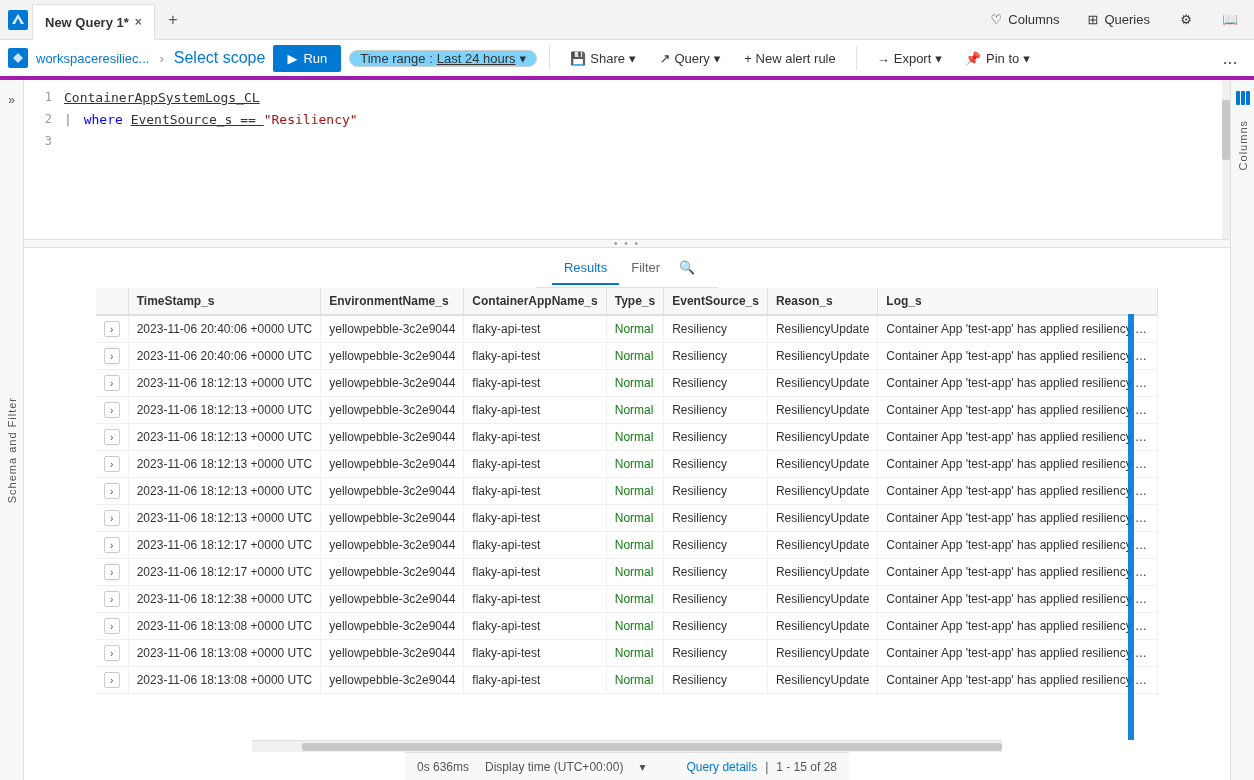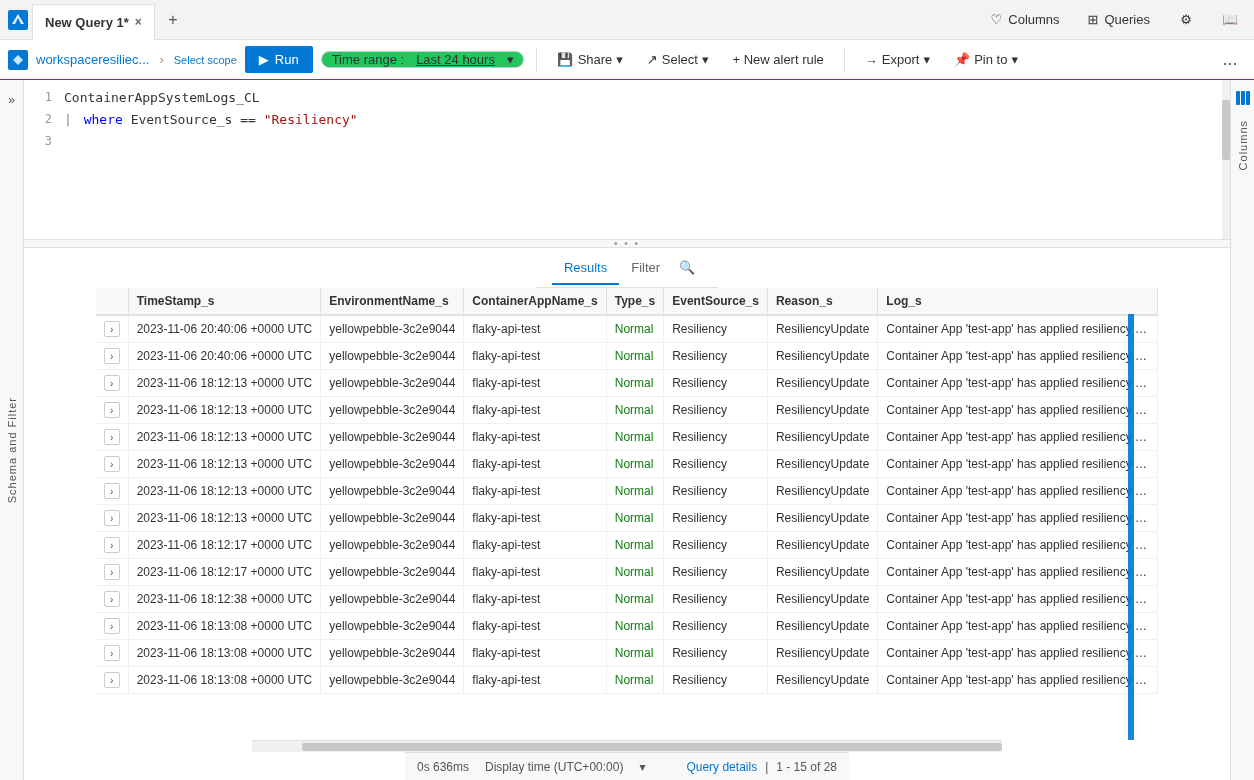--- a/index.html
+++ b/index.html
@@ -18,35 +18,35 @@
       font-weight: 600; color: #333; cursor: pointer; position: relative; top: 2px;
     }
     .tab-close { color: #666; font-size: 12px; cursor: pointer; }
     .tab-add { width: 28px; height: 28px; display: flex; align-items: center; justify-content: center; cursor: pointer; color: #555; font-size: 16px; }
     .title-bar-right { margin-left: auto; display: flex; align-items: center; gap: 12px; }
     .title-bar-btn { display: flex; align-items: center; gap: 6px; cursor: pointer; color: #333; font-size: 13px; padding: 4px 8px; }
     .icon-btn { width: 32px; height: 32px; display: flex; align-items: center; justify-content: center; cursor: pointer; color: #333; }
 
     
     .toolbar {
-      display: flex; align-items: center; background: #fff; border-bottom: 1px solid #a21caf;
+      display: flex; align-items: center; background: #fff; border-bottom: 4px solid #a21caf;
       height: 40px; padding: 0 8px; gap: 8px; flex-shrink: 0;
     }
     .workspace-icon { width: 20px; height: 20px; background: #0078d4; border-radius: 2px; display: flex; align-items: center; justify-content: center; }
     .workspace-name { color: #0078d4; cursor: pointer; font-size: 13px; }
-    .scope-select { color: #0078d4; cursor: pointer; font-size: 11px; text-decoration: none; }
+    .scope-select { color: #0078d4; cursor: pointer; font-size: 16px; text-decoration: none; }
     .run-btn {
       display: flex; align-items: center; gap: 6px; padding: 6px 14px;
       background: #0078d4; color: #fff; border: none; border-radius: 2px;
       cursor: pointer; font-size: 13px; font-weight: 500;
     }
     .time-range-btn {
-      display: flex; align-items: center; gap: 12px; padding: 0 10px;
+      display: flex; align-items: center; gap: 4px; padding: 0 10px;
       border: 1px solid #ccc; border-radius: 12px; cursor: pointer;
-      font-size: 13px; background: #22c55e;
+      font-size: 13px; background: #7dd3fc;
     }
     .toolbar-divider { width: 1px; height: 24px; background: #e0e0e0; margin: 0 4px; }
     .toolbar-action { display: flex; align-items: center; gap: 4px; padding: 5px 8px; cursor: pointer; font-size: 13px; color: #333; }
     .toolbar-right { margin-left: auto; display: flex; align-items: center; }
     .more-btn { width: 32px; height: 32px; display: flex; align-items: center; justify-content: center; cursor: pointer; font-size: 18px; color: #555; }
 
     
     .main { display: flex; flex: 1; overflow: hidden; }
     .sidebar-toggle { width: 24px; height: 40px; display: flex; align-items: center; justify-content: center; cursor: pointer; color: #555; }
 
@@ -56,21 +56,21 @@
     
     .code-editor {
       background: #fff; border-bottom: 1px solid #e0e0e0; flex-shrink: 0;
       padding: 8px 0; min-height: 160px; position: relative; overflow: hidden;
     }
     .code-line { display: flex; align-items: flex-start; min-height: 22px; }
     .line-num { width: 40px; text-align: right; padding-right: 12px; color: #999; font-size: 12px; font-family: 'Consolas', monospace; user-select: none; flex-shrink: 0; padding-top: 2px; }
     .line-content { font-family: 'Consolas', monospace; font-size: 13px; padding-top: 2px; }
     .kw-blue { color: #0000ff; }
     .str-red { color: #a31515; }
-    .txt-plain { color: #333; }
+    .txt-plain { color: #333; text-decoration: underline; }
     .pipe { color: #888; margin-right: 4px; }
     .scrollbar-v { position: absolute; right: 0; top: 0; width: 8px; height: 100%; background: #f0f0f0; }
     .scrollbar-thumb { width: 8px; height: 60px; background: #c8c8c8; position: absolute; top: 20px; border-radius: 2px; }
 
     
     .drag-handle { height: 8px; display: flex; align-items: center; justify-content: center; cursor: ns-resize; background: #f8f8f8; border-bottom: 1px solid #e0e0e0; flex-shrink: 0; }
     .drag-dots { color: #999; font-size: 10px; letter-spacing: 2px; }
 
     
     .results-panel { display: flex; flex-direction: column; flex: 1; overflow: hidden; align-items: center; }
@@ -187,21 +187,21 @@
   <div class="toolbar-divider"></div>
 
   <div class="toolbar-action">
     <span>💾</span>
     <span>Share</span>
     <span>▾</span>
   </div>
 
   <div class="toolbar-action">
     <span>↗</span>
-    <span>Select</span>
+    <span>Query</span>
     <span>▾</span>
   </div>
 
   <div class="toolbar-action">
     <span>+ New alert rule</span>
   </div>
 
   <div class="toolbar-divider"></div>
 
   <div class="toolbar-action">

